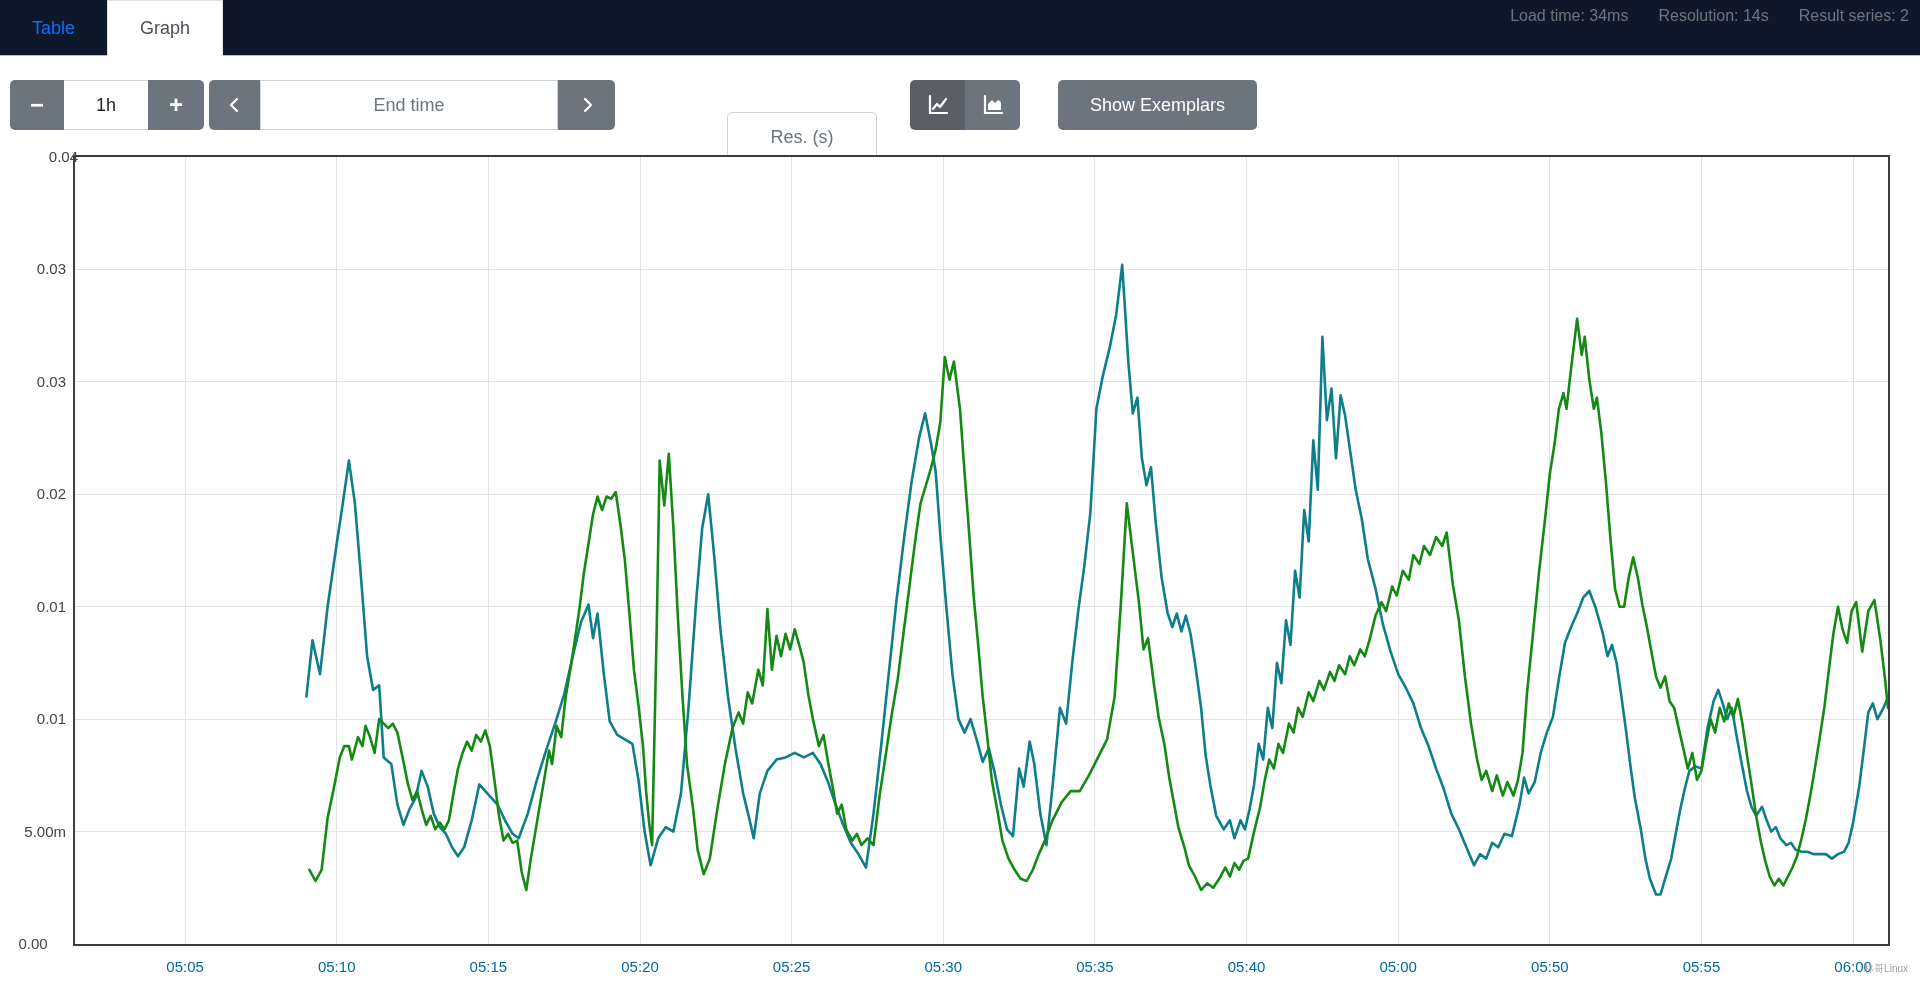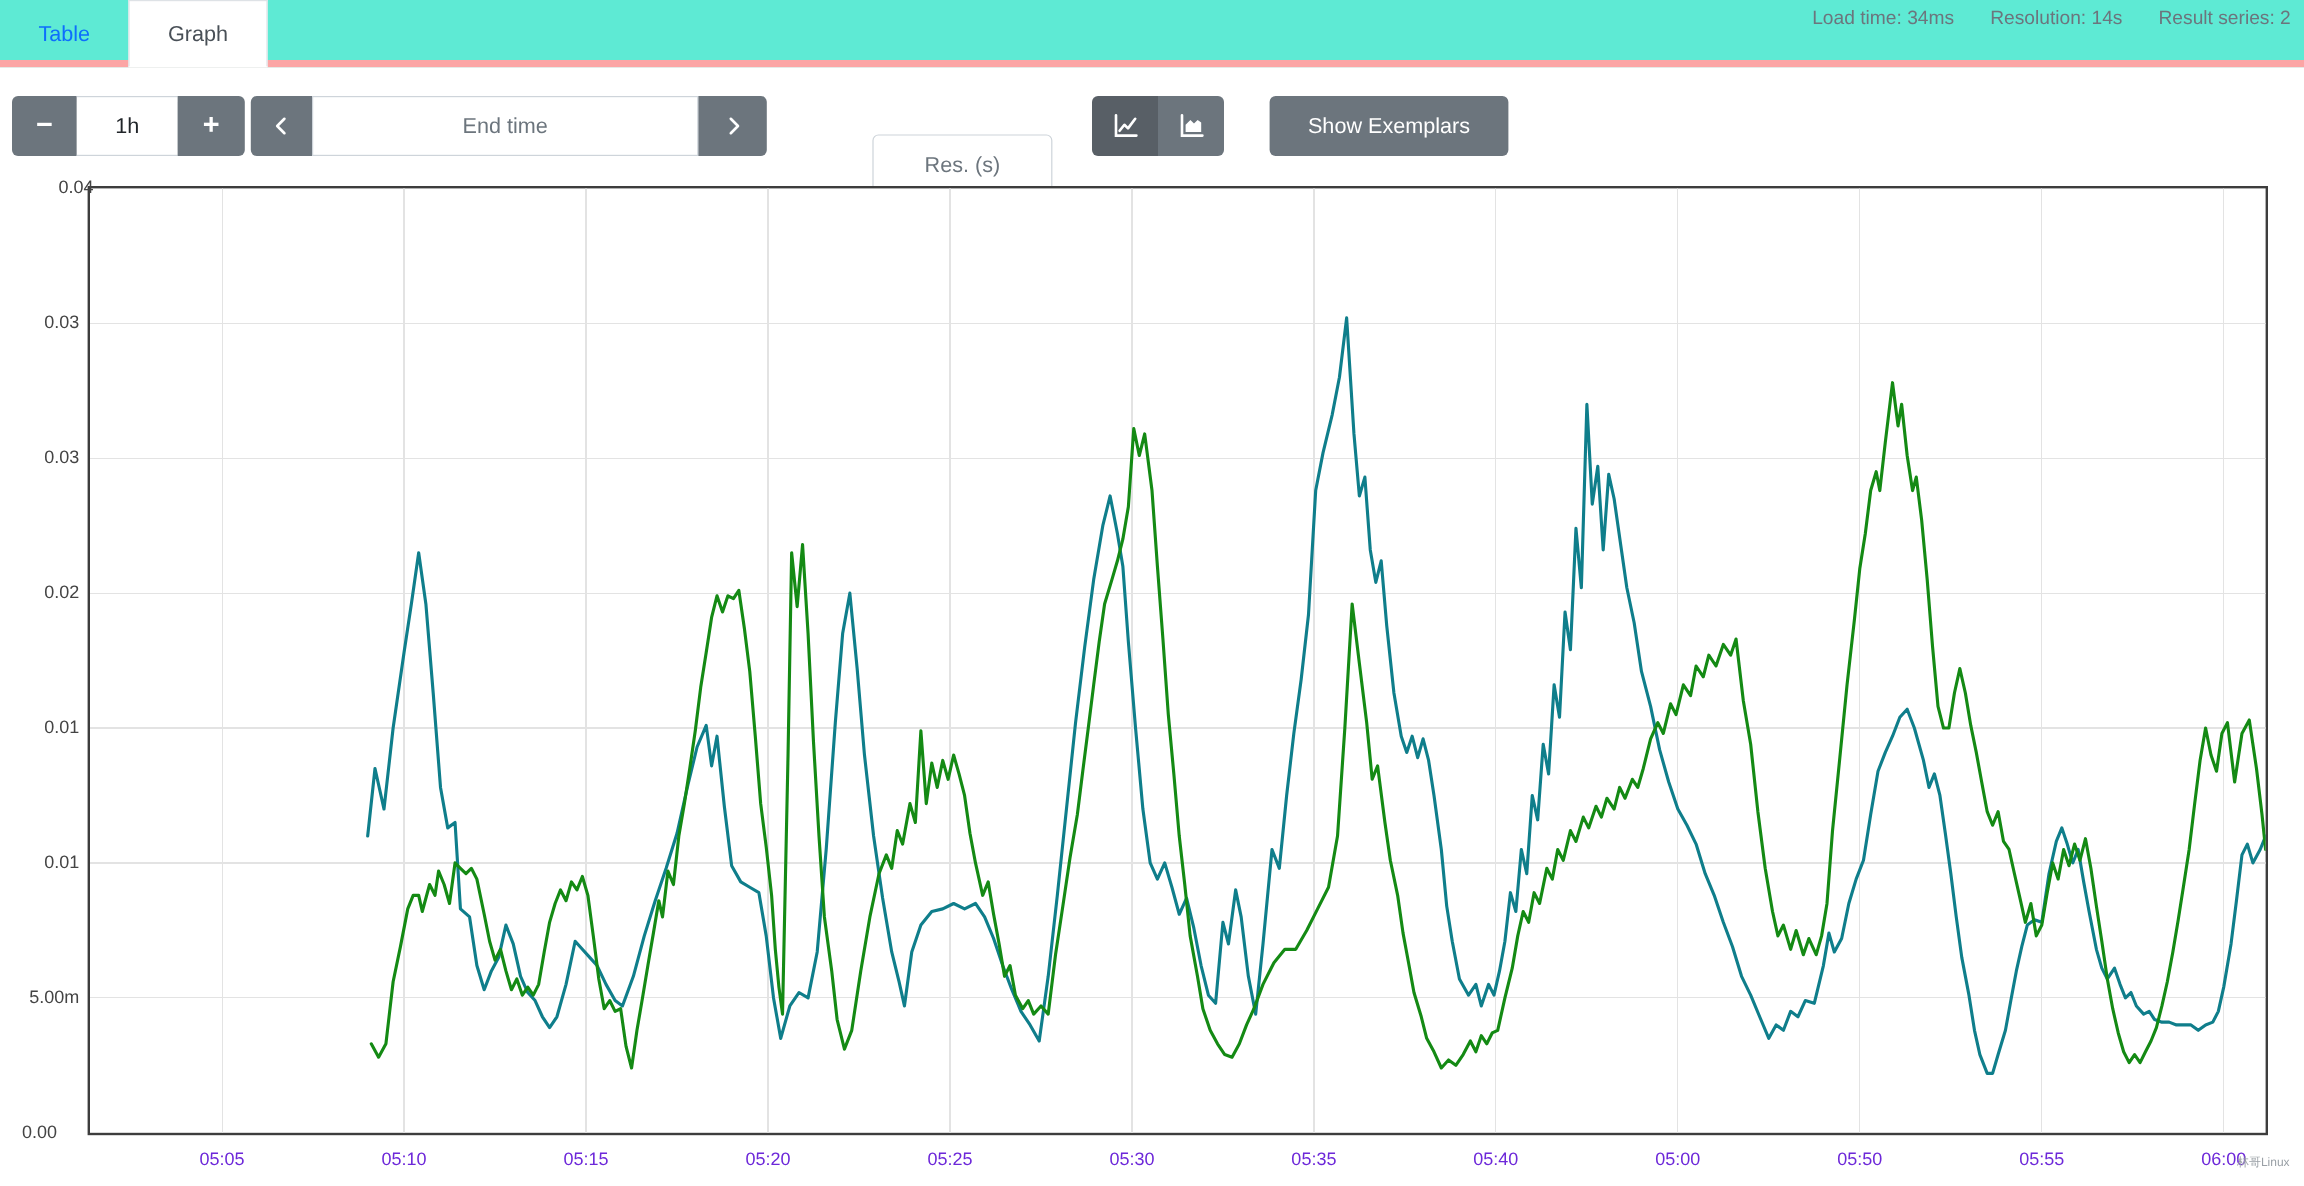--- a/index.html
+++ b/index.html
@@ -1,21 +1,21 @@
 <!DOCTYPE html>
 <html><head>
 <meta charset="utf-8">
 <style>
   * { margin:0; padding:0; box-sizing:border-box; }
   html,body { width:1920px; height:988px; background:#fff; overflow:hidden;
               font-family:"Liberation Sans", sans-serif; }
 
   
   #tabbar { position:absolute; left:0; top:0; width:1920px; height:56px;
-            border-bottom:6px solid #fca5a5; background:#5eead4; }
+            border-bottom:1px solid #fca5a5; background:#0f172a; }
   #tab-table { position:absolute; left:0; top:0; width:107px; height:56px;
                display:flex; align-items:center; justify-content:center;
                color:#0d6efd; font-size:18px; cursor:pointer; }
   #tab-graph { position:absolute; left:107px; top:0; width:116px; height:56px;
                display:flex; align-items:center; justify-content:center;
                color:#495057; font-size:18px; background:#fff;
                border:1px solid #dee2e6; border-bottom:1px solid #fff; cursor:default; }
   #stats { position:absolute; right:11px; top:4px; height:24px; display:flex; gap:30px;
            color:#6c757d; font-size:16px; align-items:center; }
 
@@ -34,21 +34,21 @@
   .r  { border-radius:5px;text-align:right; }
   .glyph { font-size:24px; font-weight:600; line-height:1; }
 
   
   #plot { position:absolute; left:73px; top:155px; width:1817px; height:791px;
           border:2px solid #3d3d3d; background:#fff; }
   #plot svg { display:block; width:1813px; height:787px; }
   .ytick { position:absolute; width:66px; text-align:right; font-size:15px;
            color:#444; line-height:18px; }
   .xtick { position:absolute; width:90px; text-align:center; font-size:15px;
-           color:#6d28d9; line-height:18px; top:958px; }
+           color:#0369a1; line-height:18px; top:958px; }
   #watermark { position:absolute; right:12px; top:962px; font-size:10px; color:#9aa0a6; }
 </style>
 </head>
 <body>
 
 <div id="tabbar">
   <div id="tab-table">Table</div>
   <div id="tab-graph">Graph</div>
   <div id="stats">
     <span>Load time: 34ms</span>
@@ -66,21 +66,21 @@
       <span>+</span>
     </button>
 </div>
 
 <div class="ctl" style="left:209px;">
   <button class="btn rl" style="width:51px;">
     <svg width="16" height="16" viewBox="0 0 16 16">
       <polyline points="10,2 4,8 10,14" fill="none" stroke="#fff" stroke-width="2.2" stroke-linecap="round" stroke-linejoin="round"></polyline>
     </svg>
   </button>
-  <input style="width: 322px;" placeholder="End time">
+  <input style="width: 298px;" placeholder="End time">
   <button class="btn rr" style="width:57px;">
     <svg width="16" height="16" viewBox="0 0 16 16">
       <polyline points="6,2 12,8 6,14" fill="none" stroke="#fff" stroke-width="2.2" stroke-linecap="round" stroke-linejoin="round"></polyline>
     </svg>
   </button>
 </div>
 
 <div class="ctl" style="left:727px;">
   <input class="r" style="width: 150px; margin-top: 32px;" placeholder="Res. (s)">
 </div>

